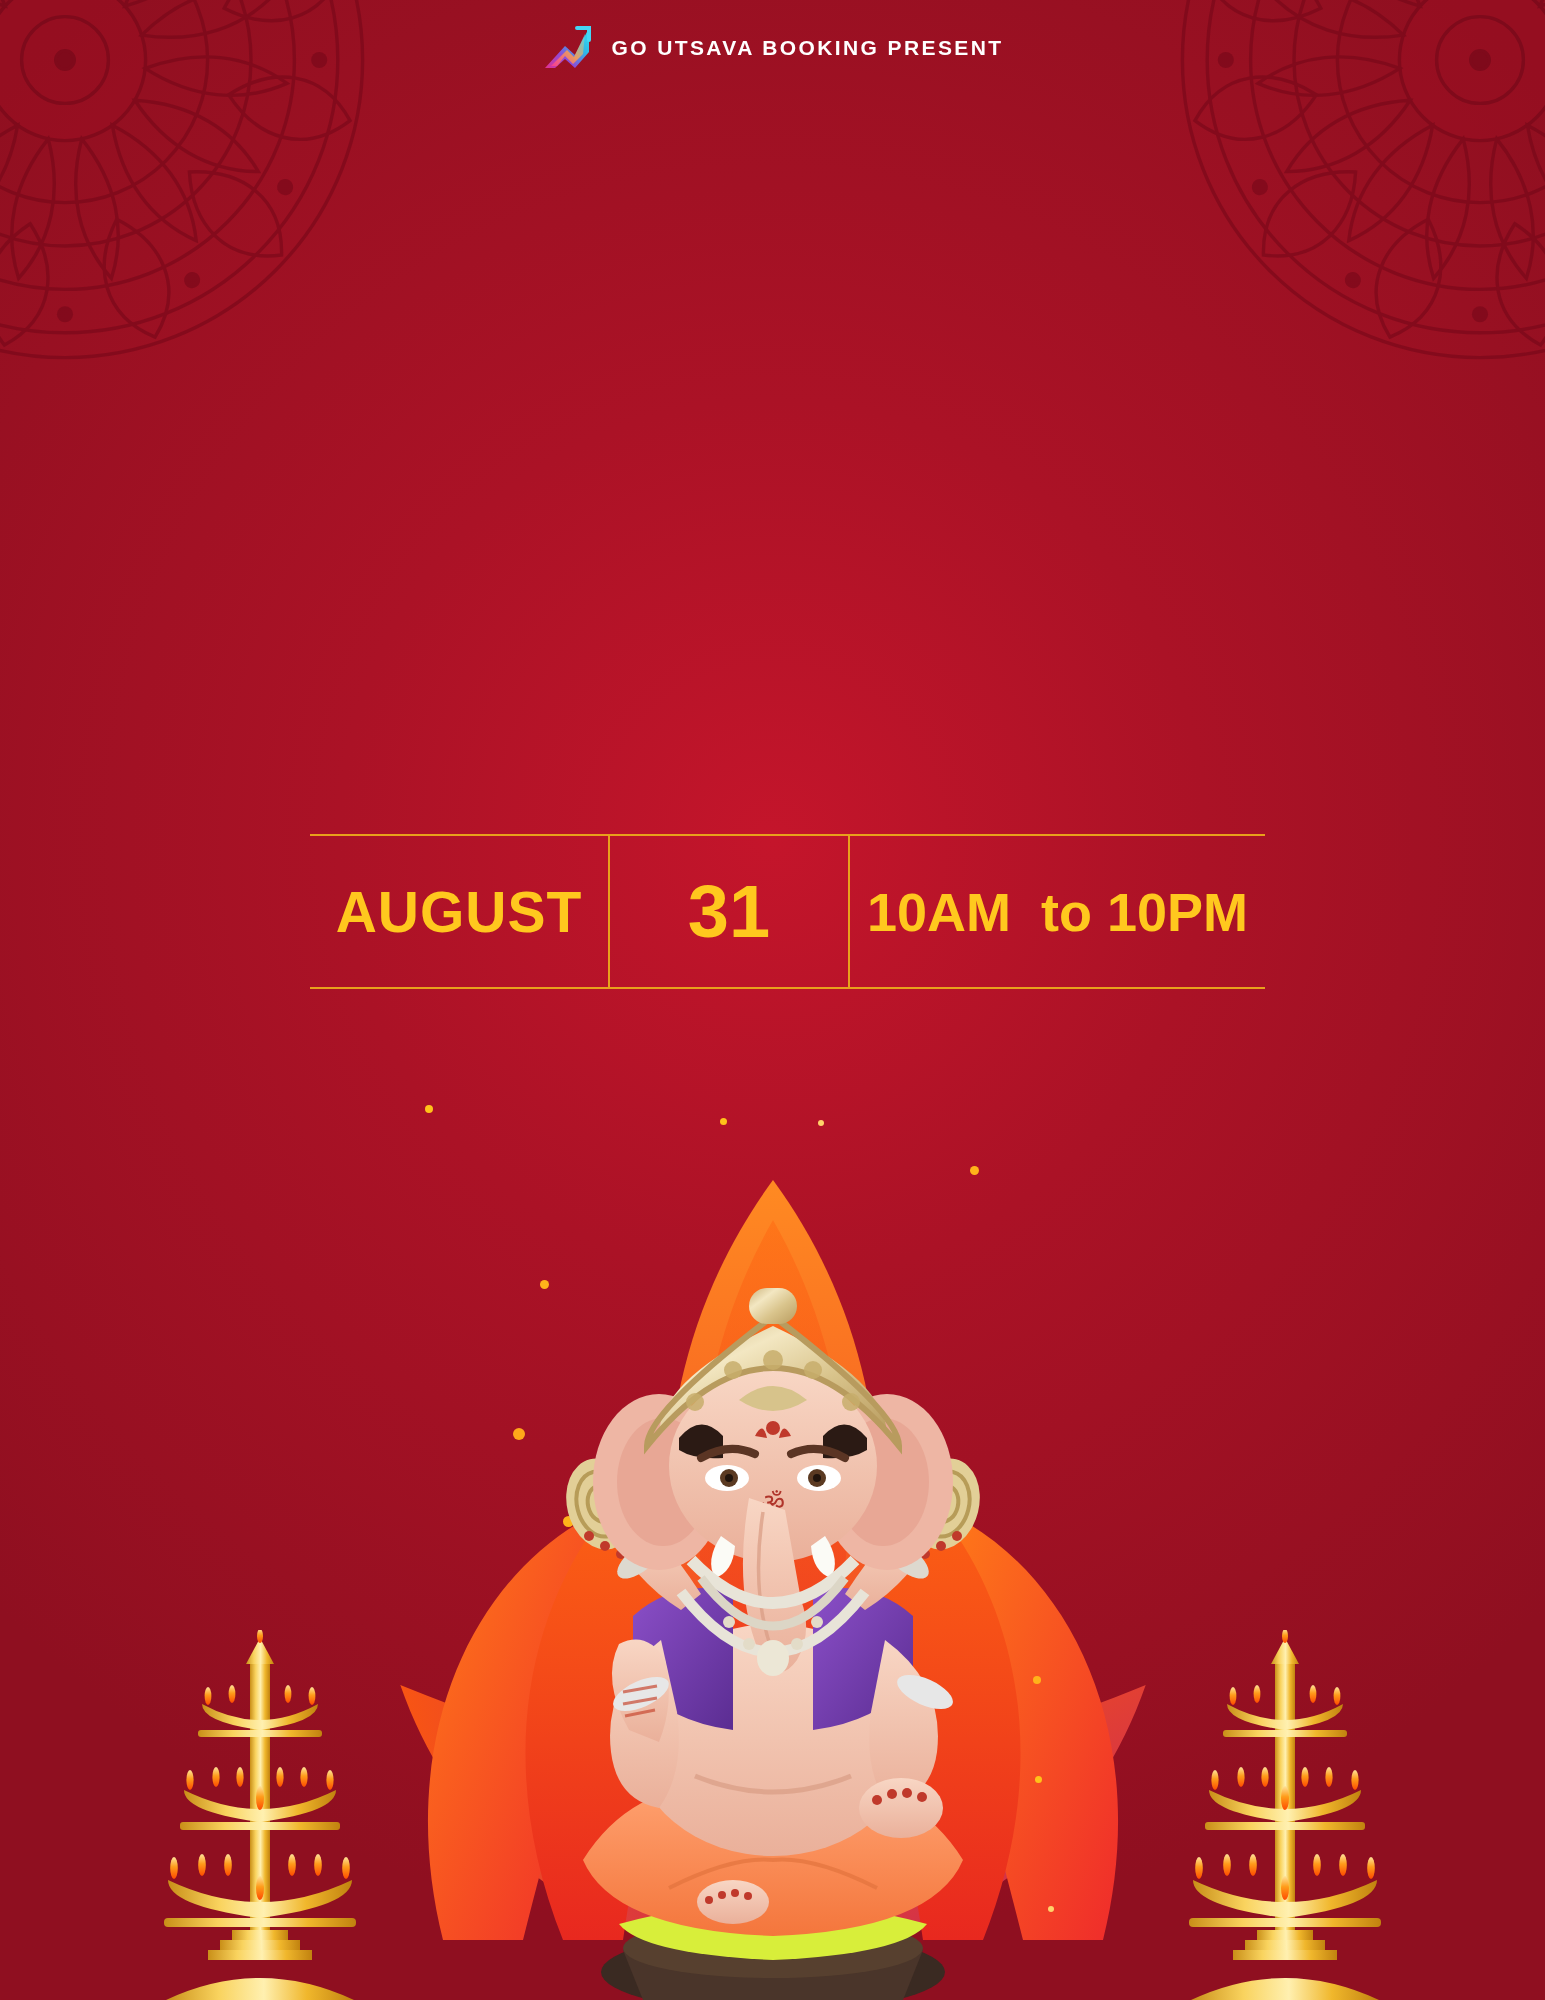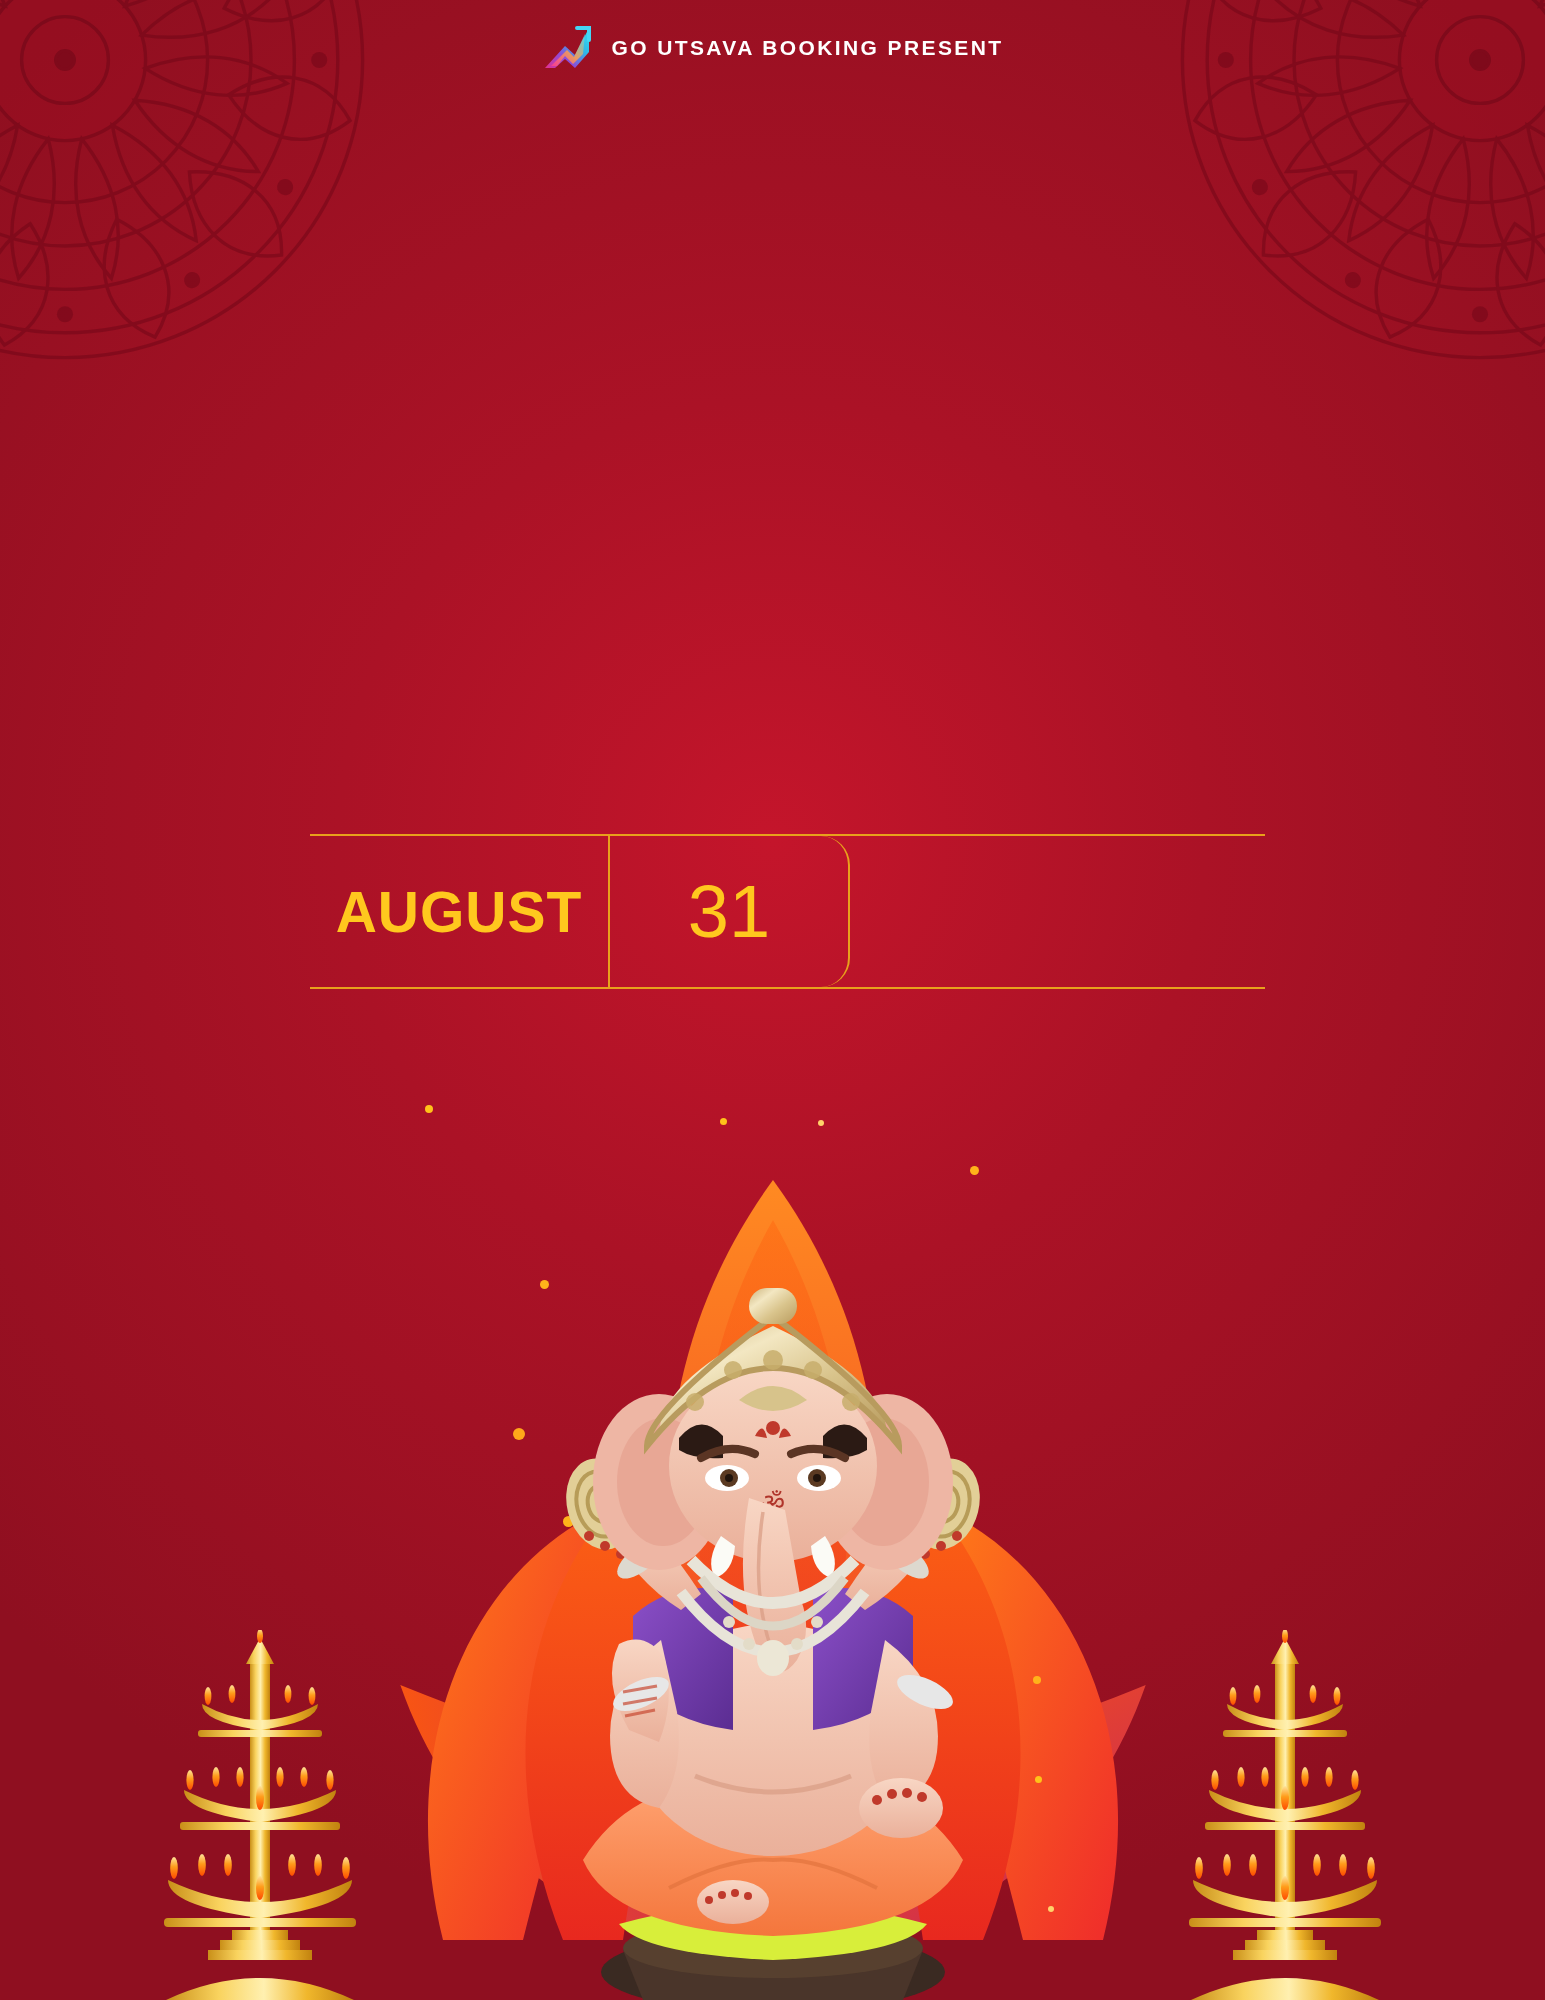--- a/index.html
+++ b/index.html
@@ -78,21 +78,21 @@
   
   .datebar {
     position:absolute; top:834px; left:310px; width:955px;
     border-top:2px solid #e8a11c;
     border-bottom:2px solid #e8a11c;
     height:155px;
     display:flex; align-items:stretch;
   }
   .dcell { display:flex; align-items:center; justify-content:center; color:#ffc81e; }
   .dcell.month { flex:0 0 300px; border-right:2px solid #e8a11c; font-size:57px; font-weight:bold; letter-spacing:1px; transform:none; }
-  .dcell.day   { flex:0 0 240px; border-right:2px solid #e8a11c; font-size:74px; font-weight:normal;border-radius:29px; }
+  .dcell.day   { flex:0 0 240px; border-right:2px solid #e8a11c; font-size:74px; font-weight:bold; }
   .dcell.time  { flex:1 1 auto; font-size:54px; font-weight:bold; letter-spacing:0px; white-space:pre; }
 
   
   .venue {
     position:absolute; top:1052px; left:255px;
     display:flex; align-items:center; gap:14px;
   }
   .pin-icon { width:42px; height:54px; flex:0 0 auto; display:block; }
   .venue-text {
     color:#ffffff; font-size:45px; font-weight:bold; letter-spacing:-.5px;
@@ -713,16 +713,17 @@
       <path d="M10 44 L26 28 L33 35 L44 12 L42 32 L32 42 L24 34 L16 44 Z" fill="url(#lgrad2)" opacity=".85"></path>
       <path d="M36 6 L48 6 L48 18" fill="none" stroke="#45d6f5" stroke-width="4" stroke-linecap="round"></path>
     </svg>
     <div class="brand">GO UTSAVA BOOKING PRESENT</div>
   </div>
 
 
   <div class="datebar">
     <div class="dcell month">AUGUST</div>
     <div class="dcell day">31</div>
+    <div class="dcell time">10AM  to 10PM</div>
   </div>
 
 
 </div>
 
 </body></html>

